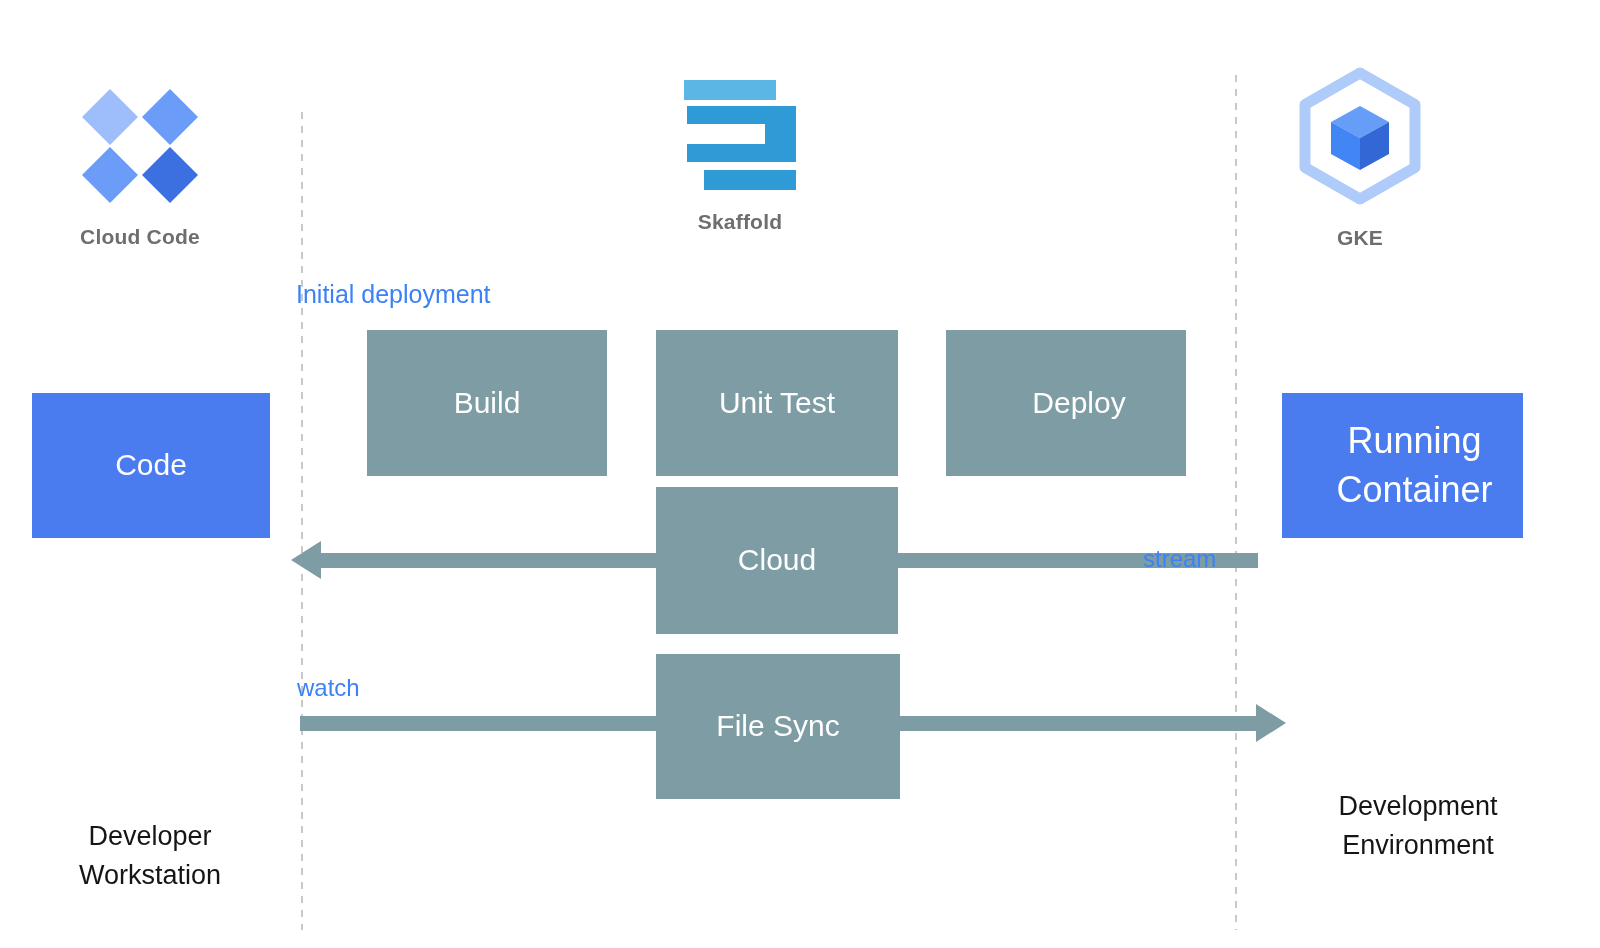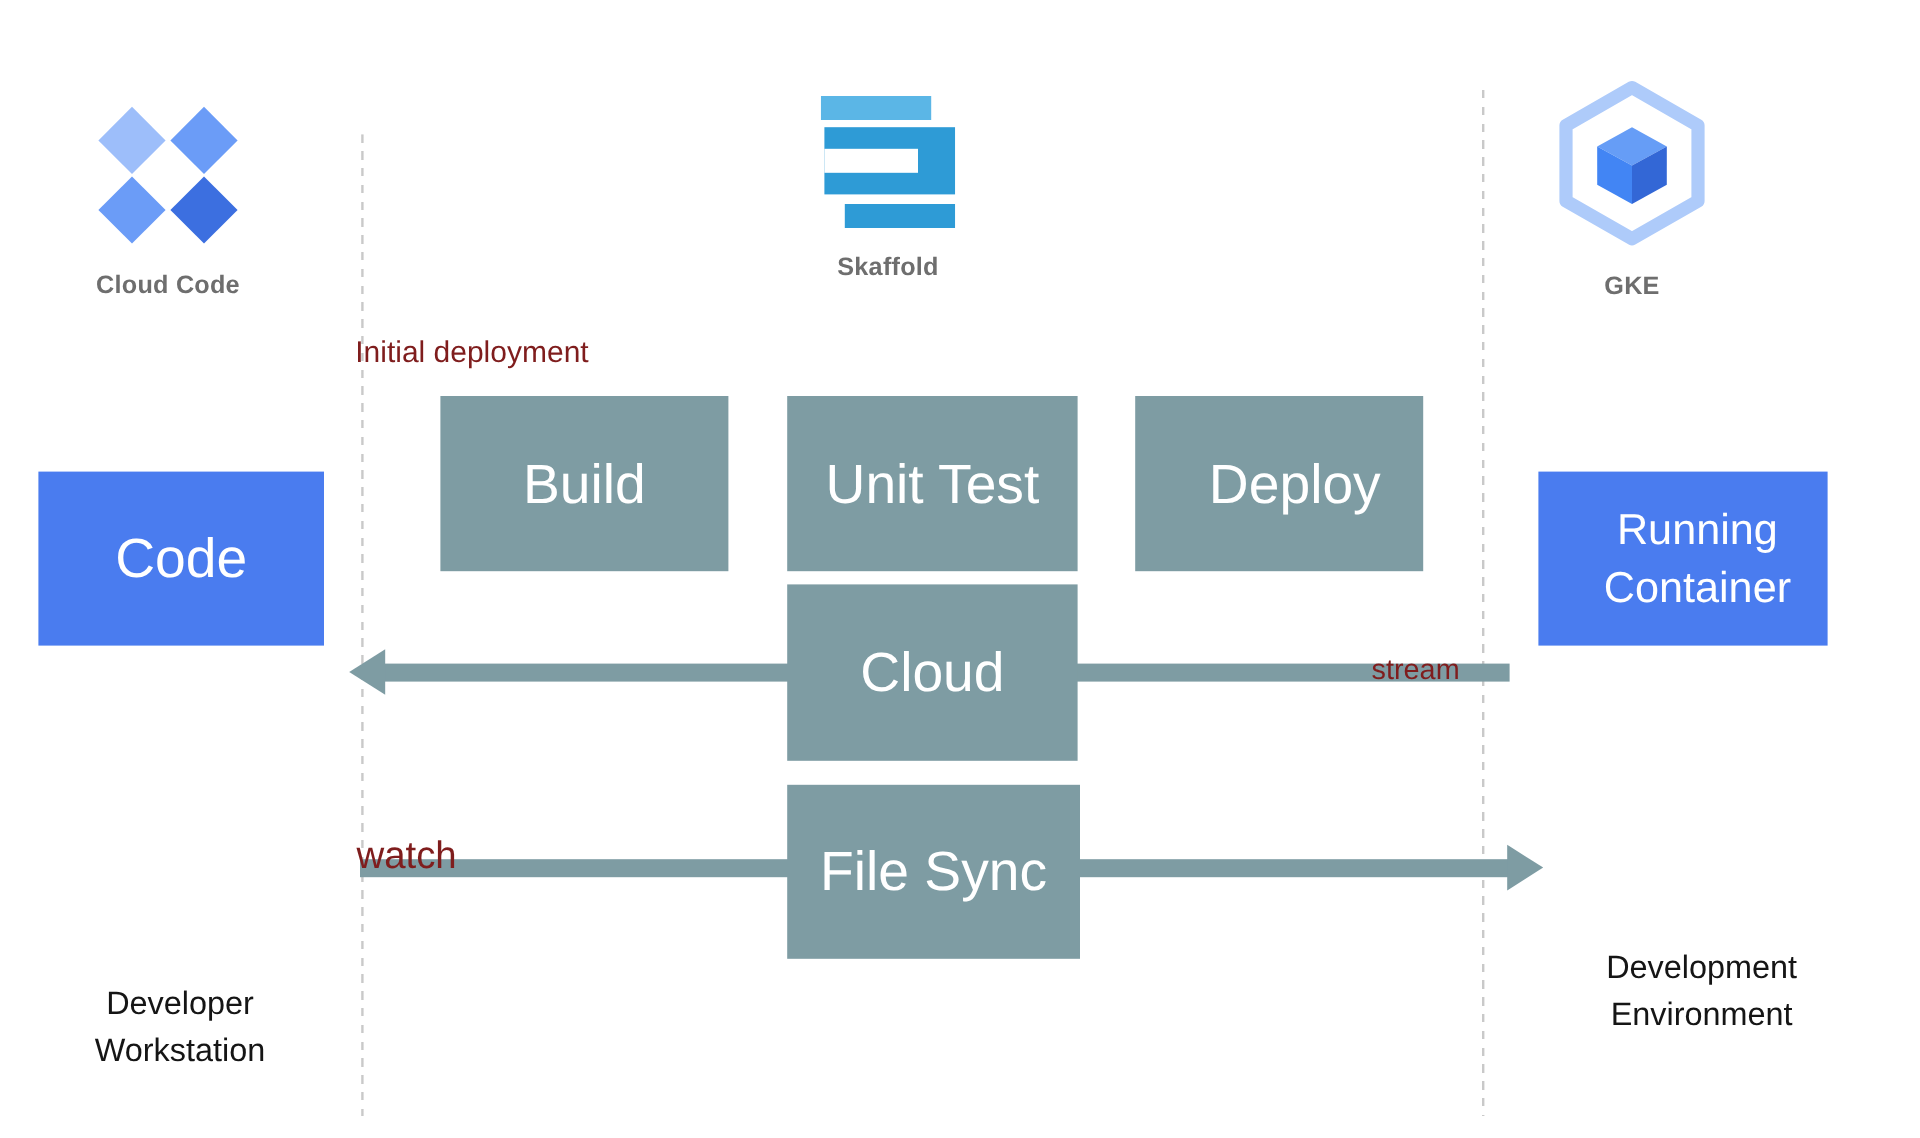--- a/index.html
+++ b/index.html
@@ -21,21 +21,21 @@
     font-weight:700;
     color:#6e6e6e;
     font-size:21px;
     letter-spacing:.2px;
     margin-top:14px;
   }
   .box{
     position:absolute;
     display:flex;align-items:center;justify-content:center;
     color:#ffffff;
-    font-size:46px;
+    font-size:30px;
     text-align:center;
     line-height:1.35;
     z-index:2;
     padding:0 8px;
     box-sizing:border-box;
   }
   .blue{background:#4a7cef;}
   .teal{background:#7e9ca3;}
   .shaft{position:absolute;height:15px;background:#7e9ca3;z-index:1;}
   .head-left{
@@ -45,21 +45,21 @@
     border-right:30px solid #7e9ca3;
   }
   .head-right{
     position:absolute;width:0;height:0;z-index:1;
     border-top:19px solid transparent;
     border-bottom:19px solid transparent;
     border-left:30px solid #7e9ca3;
   }
   .note{
     position:absolute;
-    color:#7f1d1d;
+    color:#3b82f6;
     font-size:25px;
     z-index:3;
     white-space:nowrap;
   }
   .bigtext{
     position:absolute;
     color:#151515;
     font-size:27px;
     line-height:1.45;
     text-align:center;
@@ -134,18 +134,18 @@
   <div class="box teal" style="left:656px;top:654px;width:244px;height:145px;">
     <span>File Sync</span>
   </div>
 
   <div class="box blue" style="left:1282px;top:393px;width:241px;height:145px;font-size:36px;padding-left:32px;">
     <span>Running Container</span>
   </div>
 
   <div class="note" style="left:296px;top:280px;">Initial deployment</div>
   <div class="note" style="left:1143px;top:512px;font-size:24px;margin-top:33px;">stream</div>
-  <div class="note" style="left:297px;top:694px;font-size:32px;">watch</div>
+  <div class="note" style="left:297px;top:674px;font-size:24px;">watch</div>
 
   <div class="bigtext" style="left:40px;top:817px;width:220px;">Developer Workstation</div>
   <div class="bigtext" style="left:1293px;top:787px;width:250px;">Development Environment</div>
 
 </div>
 
 </body></html>

